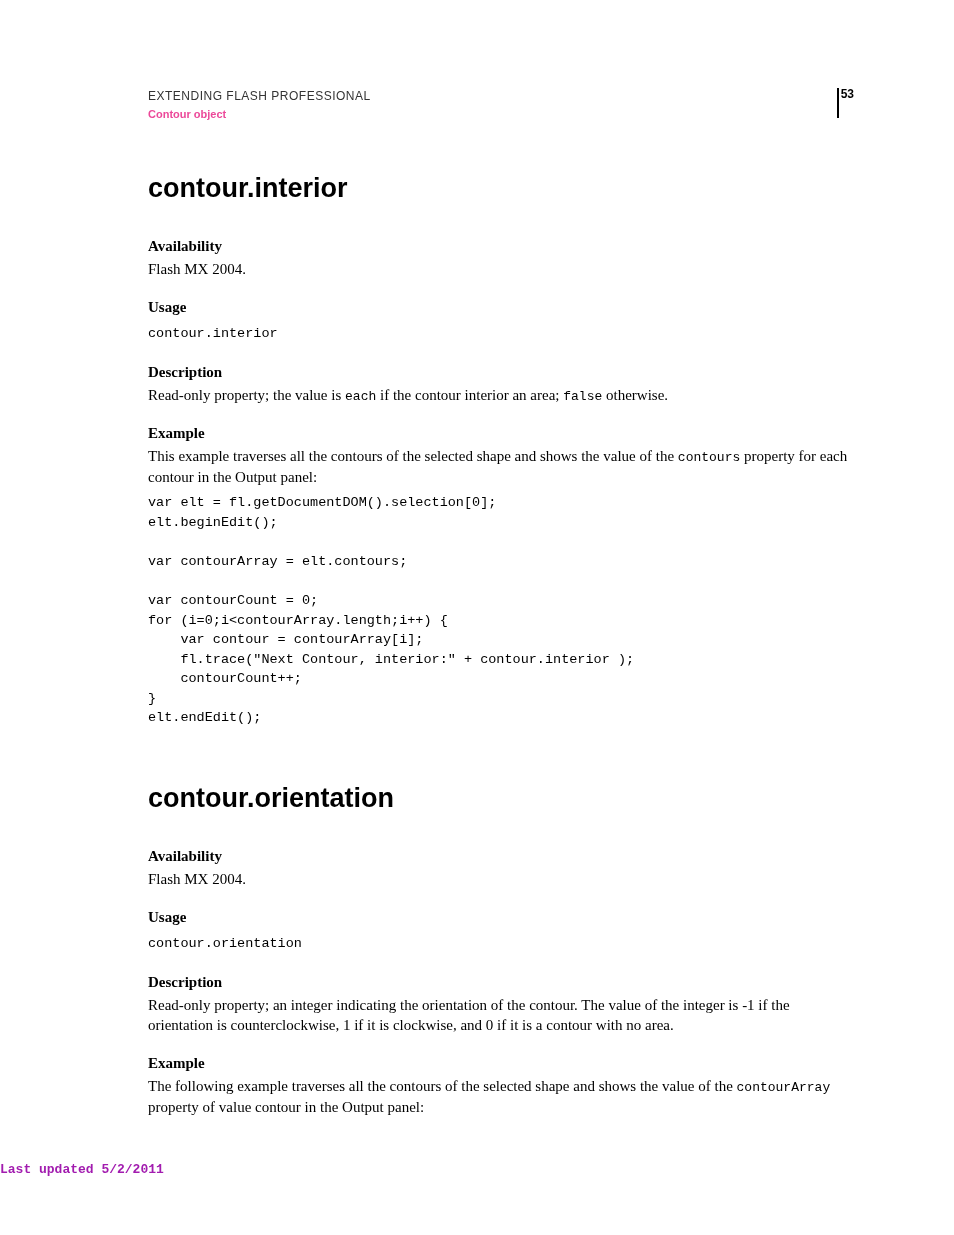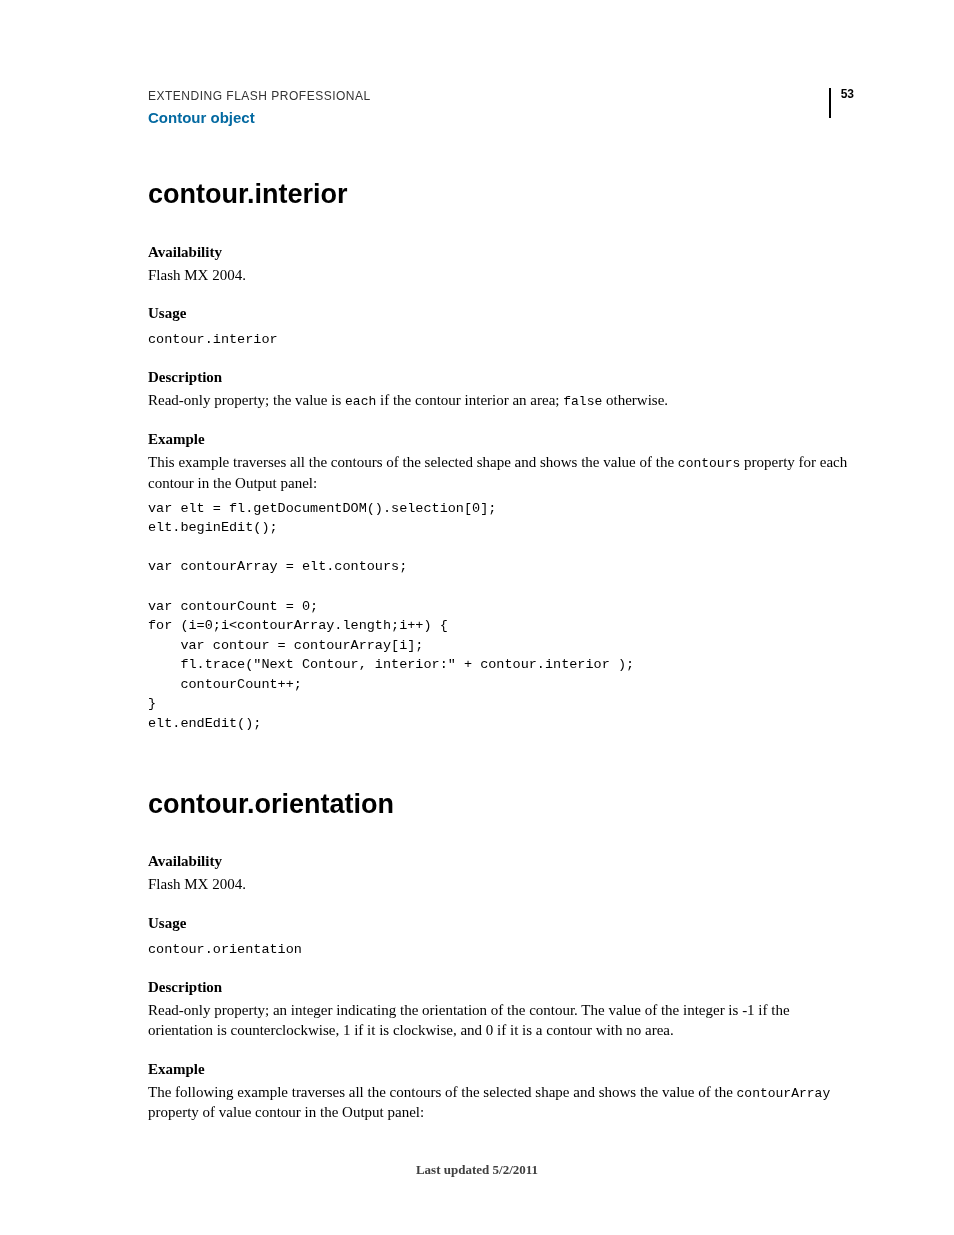--- a/index.html
+++ b/index.html
@@ -31,27 +31,27 @@
     }
     .doc-title {
       font-family: "Myriad Pro", "Segoe UI", Arial, sans-serif;
       font-size: 12px;
       letter-spacing: 0.5px;
       color: #333;
       font-weight: 400;
     }
     .doc-section {
       font-family: "Myriad Pro", "Segoe UI", Arial, sans-serif;
-      font-size: 15px;
+      font-size: 11px;
       font-weight: 700;
-      color: #0369a1;
+      color: #ec4899;
     }
     .page-number-wrap {
       border-left: 2px solid #000;
-      padding-left: 10px;
+      padding-left: 2px;
       height: 30px;
       display: flex;
       align-items: flex-start;
     }
     .page-number {
       font-family: "Myriad Pro", "Segoe UI", Arial, sans-serif;
       font-weight: 700;
       font-size: 12px;
       line-height: 1;
     }
@@ -86,25 +86,25 @@
       white-space: pre;
       margin-top: 6px;
       margin-bottom: 2px;
     }
     .section-gap { margin-top: 52px; }
     .footer {
       position: absolute;
       bottom: 56px;
       left: 0;
       right: 0;
-      text-align: center;
-      font-family: Liberation Serif, serif;
+      text-align: left;
+      font-family: Liberation Mono, monospace;
       font-weight: 700;
       font-size: 13px;
-      color: #404040;
+      color: #a21caf;
     }
   </style>
 </head>
 <body>
 
 <div class="page">
 
   <div class="header">
     <div class="header-left">
       <div class="doc-title">EXTENDING FLASH PROFESSIONAL</div>

